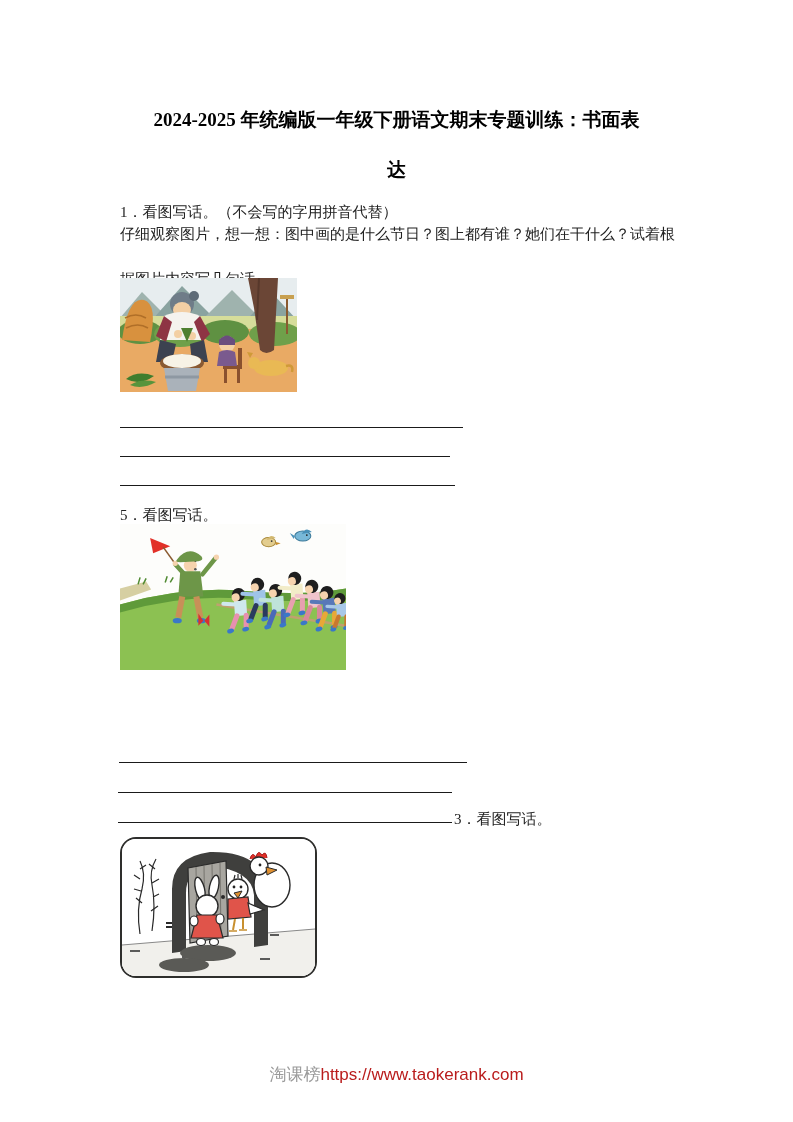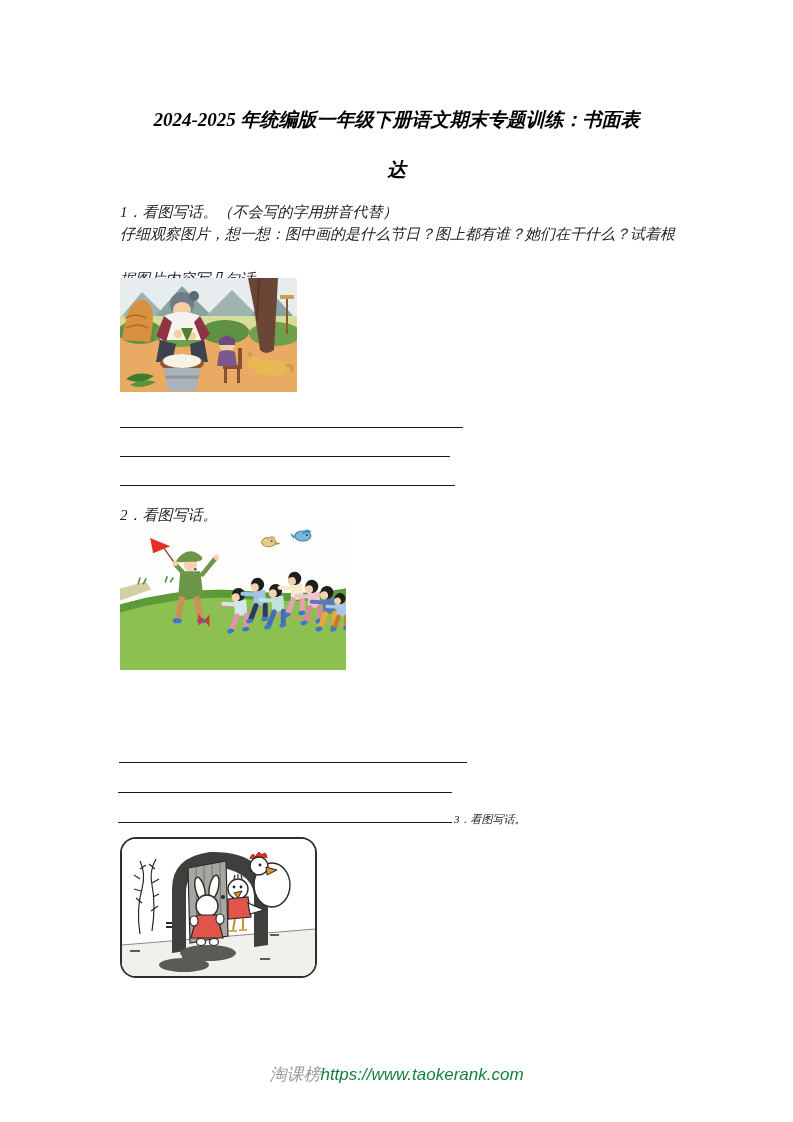--- a/index.html
+++ b/index.html
@@ -4,38 +4,37 @@
 <style>
   * { margin:0; padding:0; box-sizing:border-box; }
   html,body { background:#ffffff; }
   .page {
     position:relative;
     width:793px; height:1122px;
     background:#ffffff;
     font-family:"Liberation Serif","DejaVu Serif",serif;
     color:#1f1f1f;
     overflow:hidden;
-    font-style:italic;
   }
   .title {
     position:absolute; top:95px; left:120px; width:553px;
     text-align:center; font-weight:bold; font-size:19px;
     line-height:50px; color:#000;
   }
   .para {
     position:absolute; left:120px; width:556px;
     font-size:15px; line-height:45px; color:#222;
   }
   .q1-heading { top:200px; line-height:24px; }
   .q1-instructions { top:212px; }
   .q2-heading { top:503px; line-height:24px; }
   .q2-instructions { top:678px; }
   .q3-heading {
     position:absolute; left:454px; top:807px;
-    font-size:11px; line-height:24px; color:#222;
+    font-size:15px; line-height:24px; color:#222;
   }
   .answer-line {
     position:absolute; height:0;
     border-bottom:1px solid #1a1a1a;
   }
   .lq1-1 { top:427px; left:120px; width:343px; }
   .lq1-2 { top:456px; left:120px; width:330px; }
   .lq1-3 { top:485px; left:120px; width:335px; }
   .lq2-1 { top:762px; left:119px; width:348px; }
   .lq2-2 { top:792px; left:118px; width:334px; }
@@ -48,21 +47,21 @@
     left:120px; top:837px; width:197px; height:141px;
     border:2px solid #2e2e2c; border-radius:16px;
     background:#fff; overflow:hidden;
   }
   .footer {
     position:absolute; top:1063px; left:0; width:100%;
     text-align:center; font-size:17px; color:#9a9a9a;
     font-family:"Liberation Sans","DejaVu Sans",sans-serif;
   }
   .footer .site { }
-  .footer a { color:#15803d; text-decoration:none; }
+  .footer a { color:#b91c1c; text-decoration:none; }
 </style>
 </head>
 <body>
 
 <div class="page">
 
   <div class="title">
     <div>2024-2025 年统编版一年级下册语文期末专题训练：书面表</div>
     <div>达</div>
   </div>
@@ -136,21 +135,21 @@
           <path d="M10,107 Q22,100 36,104 Q22,112 10,107 Z" fill="#57943c"></path>
         </g>
       </g>
     </svg>
   </div>
 
   <div class="answer-line lq1-1"></div>
   <div class="answer-line lq1-2"></div>
   <div class="answer-line lq1-3"></div>
 
-  <p class="para q2-heading">2．看图写话。</p>
+  <p class="para q2-heading">5．看图写话。</p>
 
   <div class="illus illus-2" role="img" aria-label="彩色插图：草地上一群小朋友在拔河，左边的裁判举着小红旗吹哨子，天上飞着两只小鸟">
     <svg viewBox="0 0 225 145" preserveAspectRatio="none">
       <g>
         <rect width="225" height="145" fill="#fdfdfb"></rect>
         <path d="M0,80 Q60,62 120,66 Q180,72 225,64 L225,145 L0,145 Z" fill="#8cc152"></path>
         <path d="M0,80 Q60,62 120,66 Q180,72 225,64 L225,72 Q180,80 120,74 Q60,70 0,88 Z" fill="#5f9a3a"></path>
         <path d="M0,64 L26,57 L31,65 L0,76 Z" fill="#d6cfa2"></path>
         <path d="M18,60 l2,-7 M23,60 l3,-6 M45,58 l2,-6 M50,58 l3,-5 M70,56 l2,-6" stroke="#4f8a30" stroke-width="1.5" fill="none"></path>
         <g transform="translate(148,18)">

